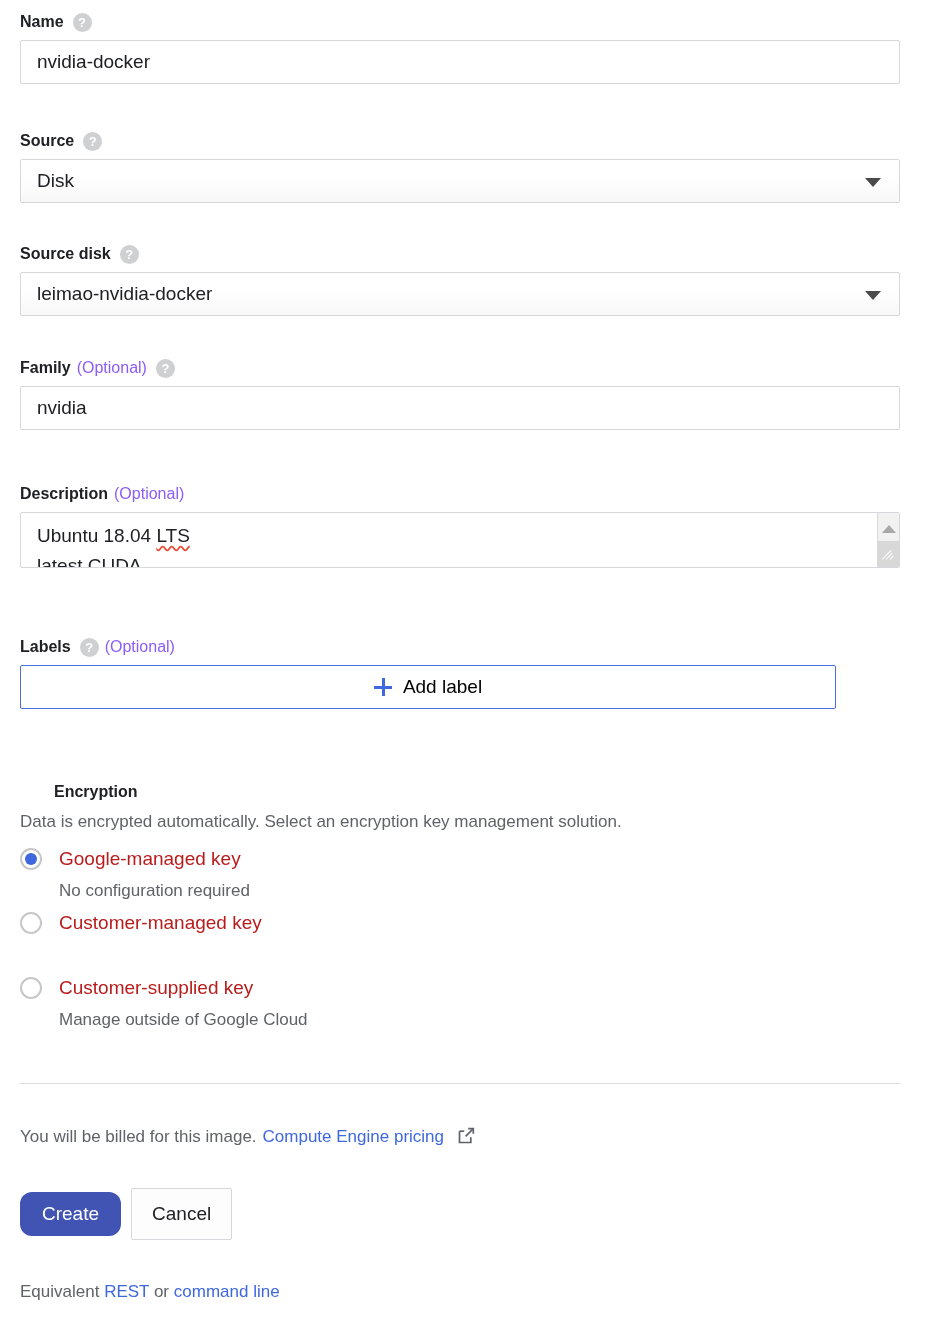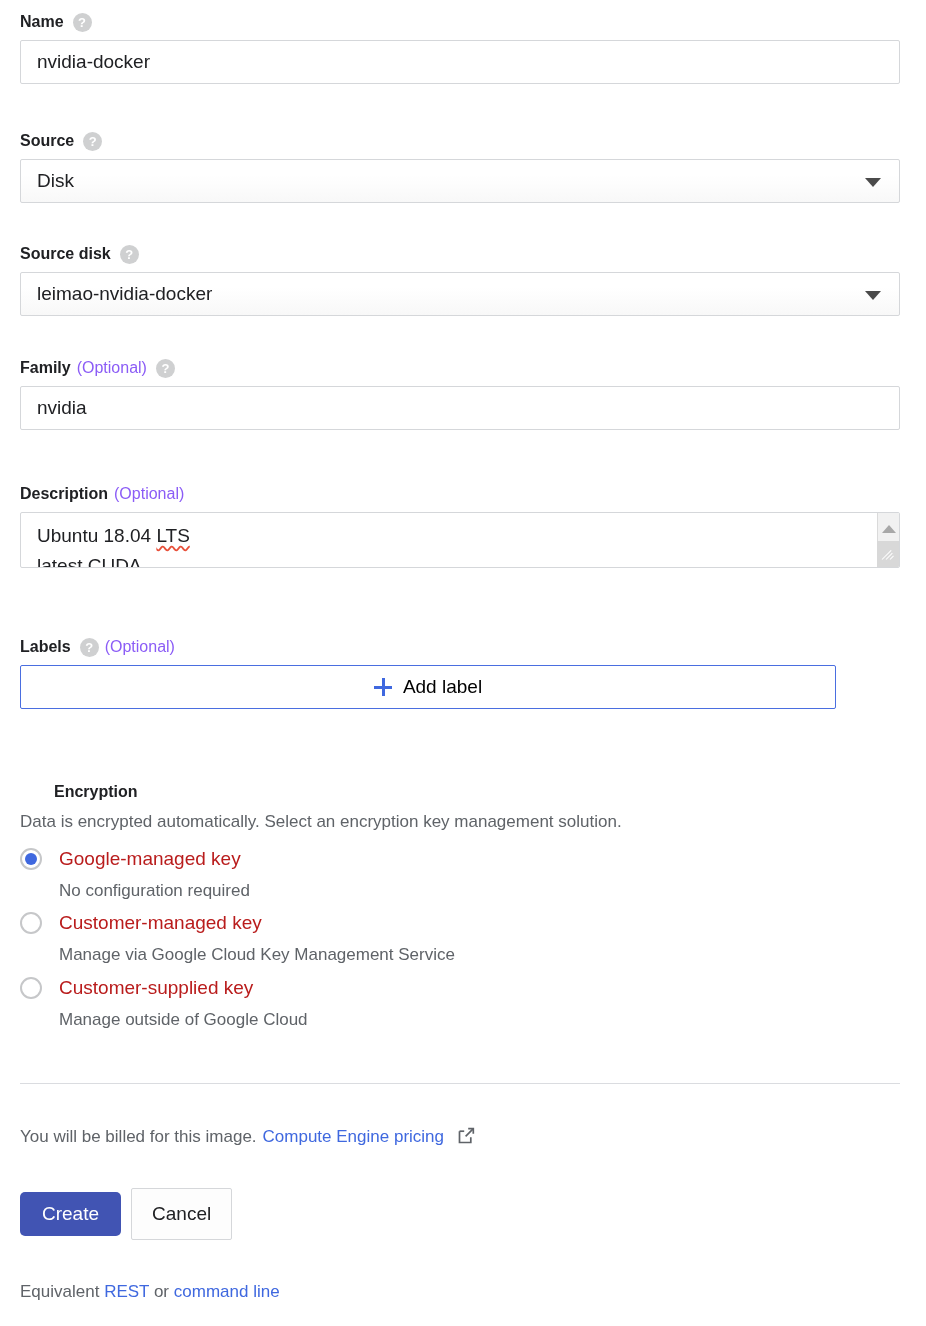--- a/index.html
+++ b/index.html
@@ -275,21 +275,21 @@
   }
 
   
   .btn-row { position: absolute; left: 20px; display: flex; align-items: center; }
   .btn-create {
     height: 44px;
     padding: 4px 22px;
     background: #4154b3;
     color: #ffffff;
     border: none;
-    border-radius: 5px;
+    border-radius: 12px;
     font-size: 19px;
     cursor: pointer;
     font-family: "Liberation Sans", sans-serif;
   }
   .btn-cancel {
     height: 52px;
     padding: 0 20px;
     margin-left: 10px;
     background: #fdfdfd;
     color: #202124;
@@ -397,21 +397,20 @@
   <div class="radio-row" style="top:848px;">
     <span class="radio checked"></span>
     <span class="radio-label">Google-managed key</span>
   </div>
   <div class="radio-sub" style="top:881px;">No configuration required</div>
 
   <div class="radio-row" style="top:912px;">
     <span class="radio"></span>
     <span class="radio-label">Customer-managed key</span>
   </div>
-  <div class="radio-sub" style="top:945px;">Manage via Google Cloud Key Management Service</div>
 
   <div class="radio-row" style="top:977px;">
     <span class="radio"></span>
     <span class="radio-label">Customer-supplied key</span>
   </div>
   <div class="radio-sub" style="top:1010px;">Manage outside of Google Cloud</div>
 
   <div class="divider" style="top:1083px;"></div>
 
   <div class="billing" style="top:1127px;">

